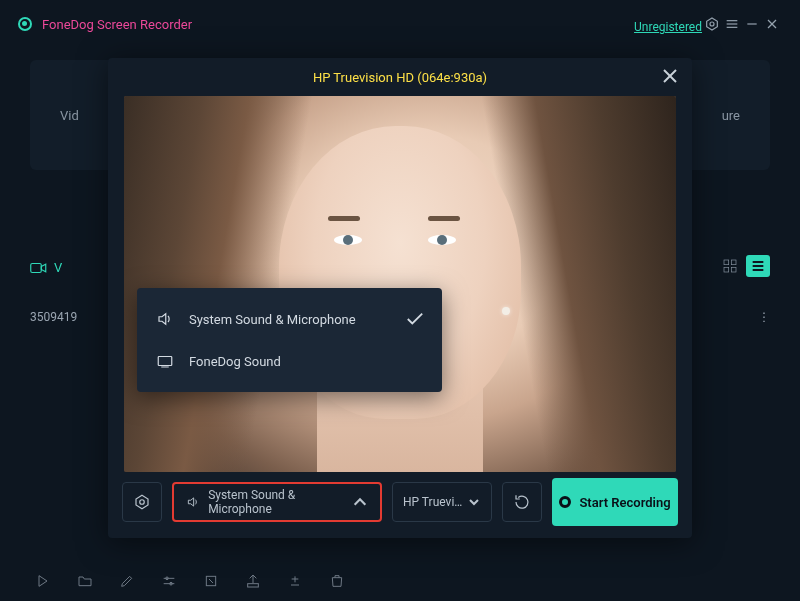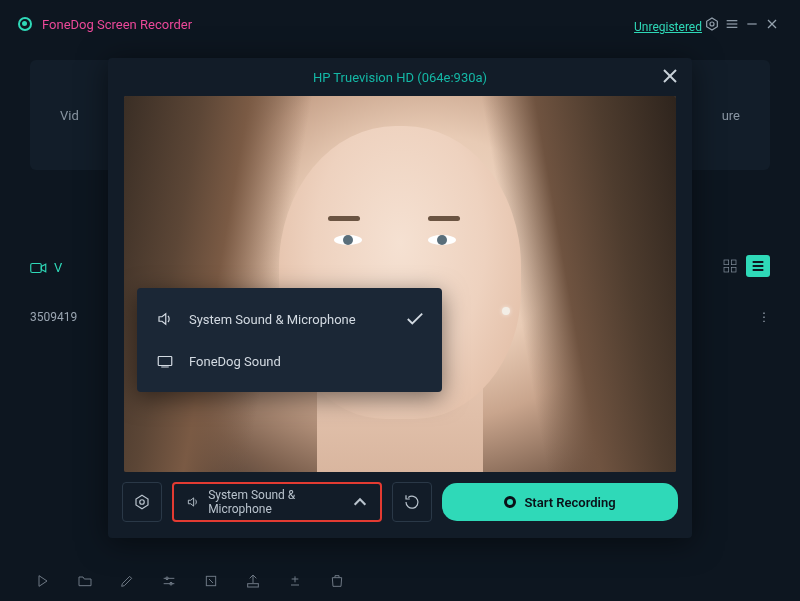--- a/index.html
+++ b/index.html
@@ -26,21 +26,21 @@
   .bg-viewicons .list { background:#2fd9b8; }
   .bg-viewicons .list svg{ stroke:#0d1620; fill:#0d1620; width:16px; height:16px;}
   .bg-row { position:absolute; top:250px; left:0; right:0; display:flex; justify-content:space-between; color:#9aa5b1; font-size:12px; }
 
   
   .bottom-tool { position:absolute; bottom:12px; left:35px; display:flex; gap:26px; color:#6e7884; }
   .bottom-tool svg { width:16px; height:16px; stroke:#6e7884; fill:none; stroke-width:1.5;}
 
   
   .dialog { position:absolute; top:58px; left:108px; width:584px; height:480px; background:#121c28; border-radius:4px; box-shadow: 0 4px 30px rgba(0,0,0,0.5); display:flex; flex-direction:column; }
-  .dlg-header { height:38px; display:flex; align-items:center; justify-content:center; position:relative; color:#14b8a6; font-size:13px; }
+  .dlg-header { height:38px; display:flex; align-items:center; justify-content:center; position:relative; color:#fde047; font-size:13px; }
   .dlg-close { position:absolute; right:14px; top:10px; width:16px; height:16px; cursor:pointer; }
   .dlg-close svg { stroke:#c9d1d9; stroke-width:2; }
 
   .preview { margin:0 16px; height:376px; background:#1a2430; border-radius:2px; position:relative; overflow:hidden; }
   .face-bg { position:absolute; inset:0; background: radial-gradient(ellipse 380px 320px at 55% 40%, #f2dccb 0%, #e8cbb5 35%, #c9a58d 55%, #7a5e4c 80%, #3d3029 100%); }
   .hair-l { position:absolute; left:0; top:0; width:45%; height:100%; background:linear-gradient(100deg, #3a2e25 0%, #5c4636 25%, #7a5a44 40%, transparent 60%); }
   .hair-r { position:absolute; right:0; top:0; width:45%; height:100%; background:linear-gradient(260deg, #2e241d 0%, #4e3c2e 25%, #6f5340 45%, transparent 62%); }
   .neck { position:absolute; left:35%; bottom:0; width:30%; height:30%; background:linear-gradient(#e7c8b3, #d9b69f); }
   .face-oval { position:absolute; left:28%; top:8%; width:44%; height:78%; background:radial-gradient(ellipse at 50% 40%, #f5e1d2 0%, #eed2bf 50%, #e4c1aa 80%); border-radius:48% 48% 44% 44%; }
   .eye { position:absolute; width:28px; height:10px; background:#fff; border-radius:50%; }
@@ -61,21 +61,21 @@
 
   
   .dlg-bottom { height:60px; display:flex; align-items:center; padding:0 14px; gap:10px; }
   .sq-btn { width:40px; height:40px; border:1px solid #2a3847; border-radius:4px; display:flex; align-items:center; justify-content:center; cursor:pointer; background:#121c28;}
   .sq-btn svg{ width:18px; height:18px; stroke:#b9c3cd; fill:none; stroke-width:1.6;}
   .audio-drop { height:40px; border:2px solid #e33b32; border-radius:4px; display:flex; align-items:center; padding:0 12px; gap:8px; color:#b9c3cd; font-size:12px; cursor:pointer; flex:0 0 210px; background:#121c28;}
   .audio-drop svg{ width:16px; height:16px; stroke:#b9c3cd; fill:none; stroke-width:1.6;}
   .audio-drop .chev{ margin-left:auto;}
   .cam-drop { height:40px; border:1px solid #2a3847; border-radius:4px; display:flex; align-items:center; padding:0 10px; gap:6px; color:#b9c3cd; font-size:12px; cursor:pointer; background:#121c28; flex:0 0 100px;}
   .cam-drop .chev svg{ width:12px; height:12px; stroke:#b9c3cd; fill:none; stroke-width:2;}
-  .start-btn { height:38px; flex:1; background:#2fd9b8; border-radius:15px; display:flex; align-items:center; justify-content:center; gap:8px; color:#0a1018; font-size:13px; font-weight:600; cursor:pointer;}
+  .start-btn { height:48px; flex:1; background:#2fd9b8; border-radius:4px; display:flex; align-items:center; justify-content:center; gap:8px; color:#0a1018; font-size:13px; font-weight:600; cursor:pointer;}
   .start-btn .dot{ width:12px; height:12px; border:3px solid #0a1018; border-radius:50%;}
 
   svg{ display:block; }
 </style>
 </head>
 <body>
 
 <div class="titlebar">
   <div class="logo"></div>
   <div class="app-title">FoneDog Screen Recorder</div>
@@ -260,20 +260,28 @@
           <path d="M4 9v6h4l5 4V5L8 9H4z"></path>
           <path d="M16 8c2 2 2 6 0 8"></path>
         </svg>
       <span>System Sound &amp; Microphone</span>
       <span class="chev">
         <svg viewBox="0 0 12 12" width="12" height="12">
             <polyline points="2,8 6,4 10,8"></polyline>
           </svg>
       </span>
     </div>
+    <div class="cam-drop">
+      <span>HP Truevi…</span>
+      <span class="chev">
+        <svg viewBox="0 0 12 12">
+            <polyline points="2,4 6,8 10,4"></polyline>
+          </svg>
+      </span>
+    </div>
     <div class="sq-btn">
       <svg viewBox="0 0 24 24">
           <path d="M4 12a8 8 0 1 0 3-6"></path>
           <polyline points="4,3 4,8 9,8"></polyline>
         </svg>
     </div>
     <div class="start-btn">
       <div class="dot"></div>
       <span>Start Recording</span>
     </div>

